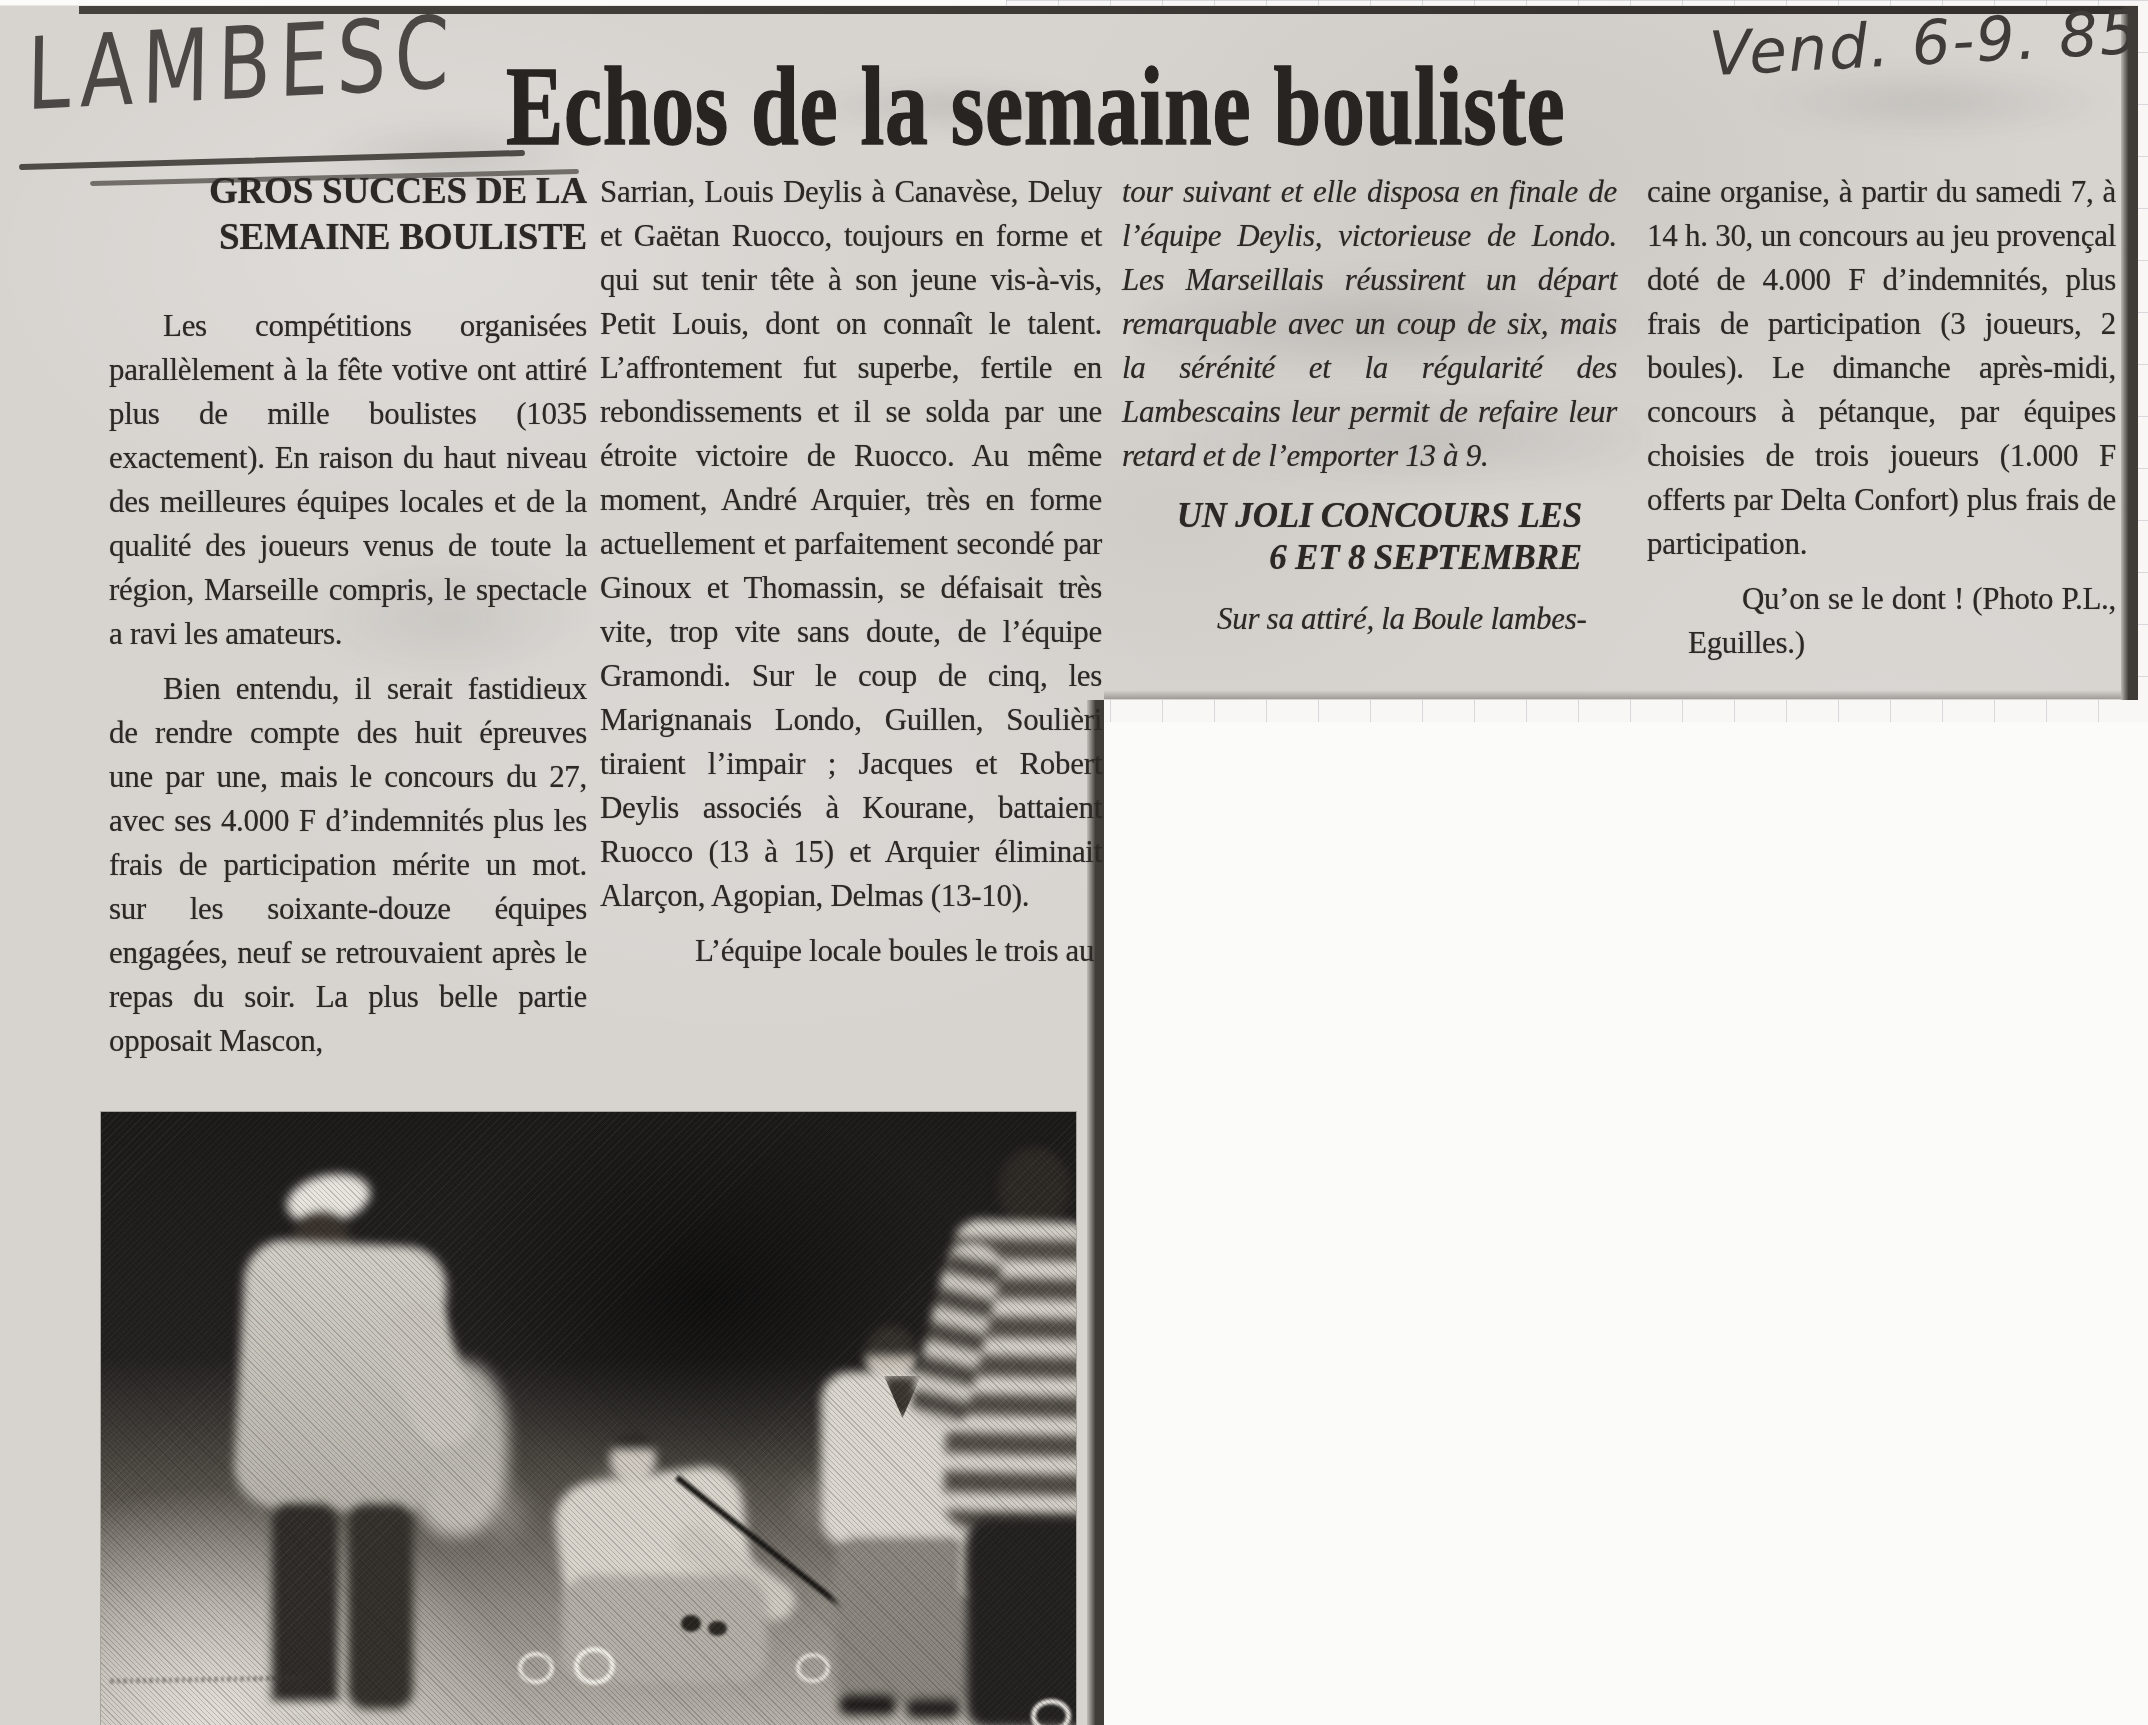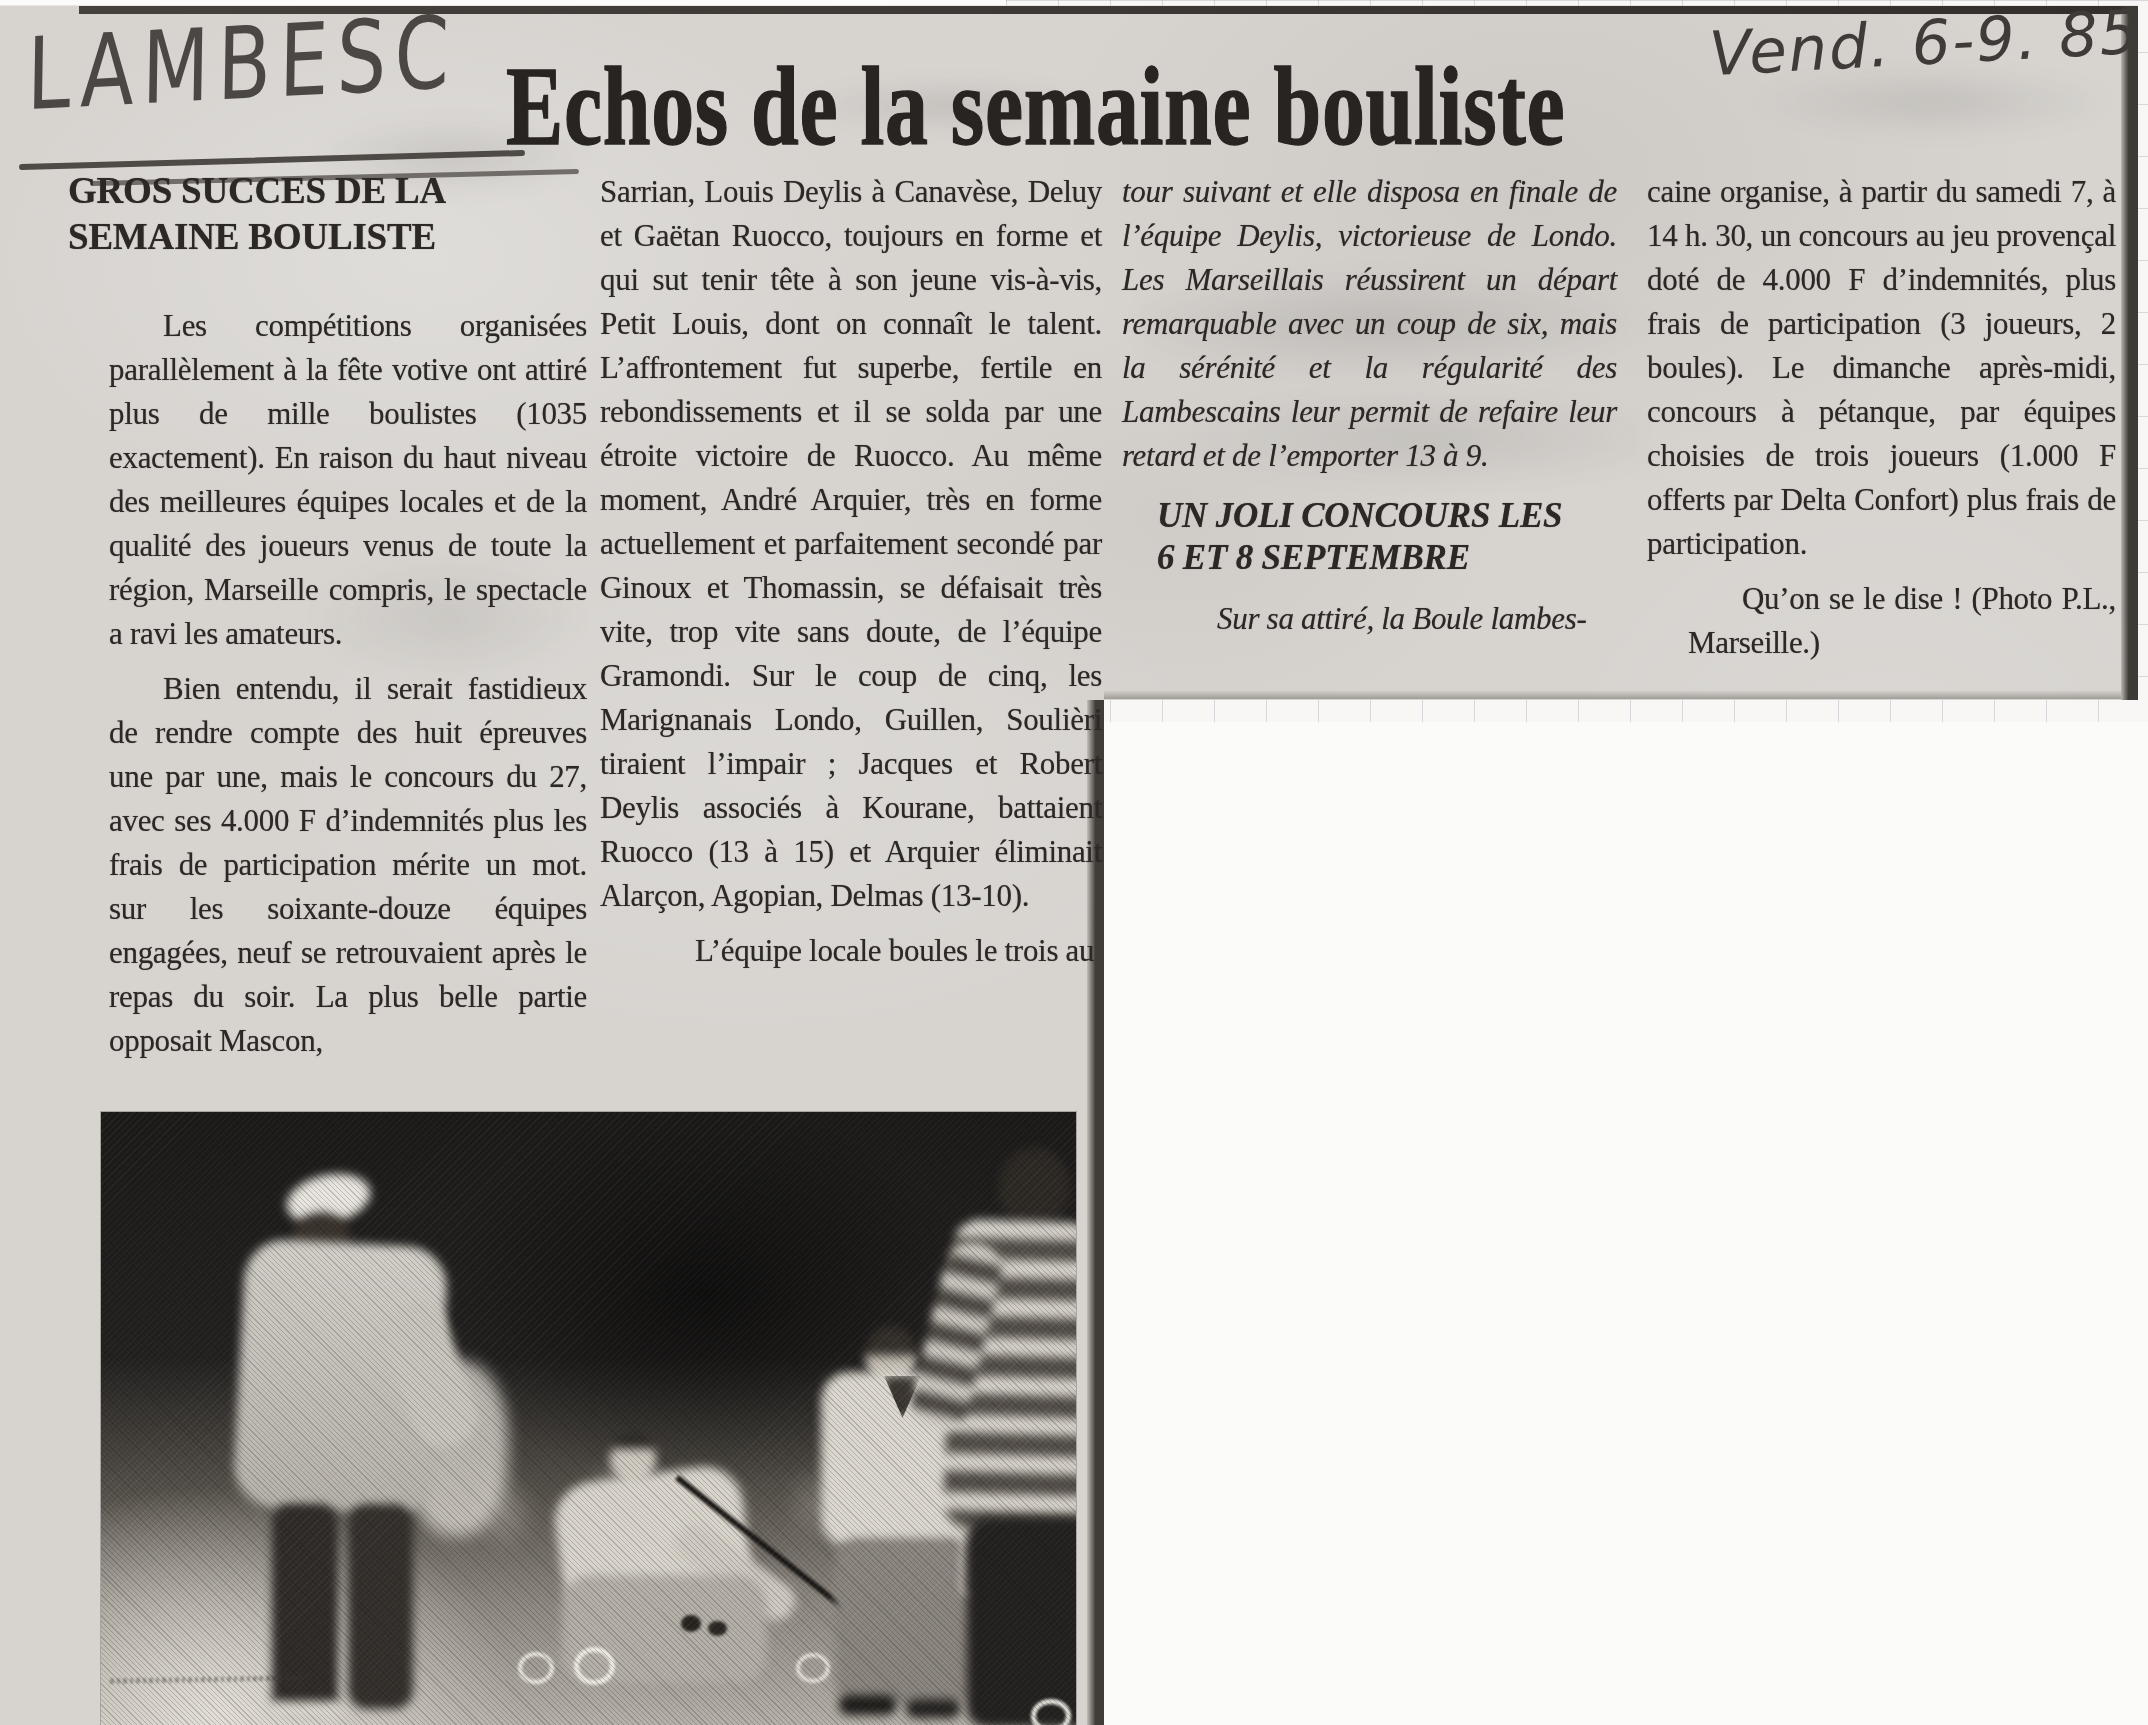--- a/index.html
+++ b/index.html
@@ -63,21 +63,21 @@
     font-size:113px;font-weight:bold;color:#272421;white-space:nowrap;
     transform:scaleX(.76);transform-origin:left top;letter-spacing:0.9px;
     -webkit-text-stroke:1.4px #272421;
   }
 
   
   .col{position:absolute;font-size:31px;line-height:44px;text-align:justify;
     color:#2b2825;letter-spacing:-0.3px;text-shadow:0 0 0.9px rgba(43,40,37,.55);}
   .col p{margin:0 0 11px 0;}
   .col p.indent{text-indent:54px;margin-left:41px;}
-  .col h2{font-size:37px;line-height:46px;text-align:left;margin:0 0 44px;
+  .col h2{font-size:37px;line-height:46px;text-align:right;margin:0 0 44px;
     font-weight:bold;letter-spacing:-0.2px;text-shadow:0 0 0.9px rgba(43,40,37,.7);}
   #col1{left:68px;top:168px;width:519px;}
   #col2{left:600px;top:170px;width:502px;}
   #col3{left:1122px;top:170px;width:495px;font-style:italic;}
   #col4{left:1647px;top:170px;width:469px;}
   #col3 h2{font-size:35px;line-height:42px;margin:16.6px auto 18.5px;max-width:425px;}
 
   
   .ghost{position:absolute;filter:blur(8.3px);pointer-events:none;}
 
@@ -133,21 +133,21 @@
     <p>Sarrian, Louis Deylis à Canavèse, Deluy et Gaëtan Ruocco, toujours en forme et qui sut tenir tête à son jeune vis-à-vis, Petit Louis, dont on connaît le talent. L’affrontement fut superbe, fertile en rebondissements et il se solda par une étroite victoire de Ruocco. Au même moment, André Arquier, très en forme actuellement et parfaitement secondé par Ginoux et Thomassin, se défaisait très vite, trop vite sans doute, de l’équipe Gramondi. Sur le coup de cinq, les Marignanais Londo, Guillen, Soulièri tiraient l’impair ; Jacques et Robert Deylis associés à Kourane, battaient Ruocco (13 à 15) et Arquier éliminait Alarçon, Agopian, Delmas (13-10).</p>
     <p class="indent">L’équipe locale boules le trois au</p>
   </div>
   <div class="col" id="col3">
     <p>tour suivant et elle disposa en finale de l’équipe Deylis, victorieuse de Londo. Les Marseillais réussirent un départ remarquable avec un coup de six, mais la sérénité et la régularité des Lambescains leur permit de refaire leur retard et de l’emporter 13 à 9.</p>
     <h2>UN JOLI CONCOURS LES 6 ET 8 SEPTEMBRE</h2>
     <p class="indent">Sur sa attiré, la Boule lambes-</p>
   </div>
   <div class="col" id="col4">
     <p>caine organise, à partir du samedi 7, à 14 h. 30, un concours au jeu provençal doté de 4.000 F d’indemnités, plus frais de participation (3 joueurs, 2 boules). Le dimanche après-midi, concours à pétanque, par équipes choisies de trois joueurs (1.000 F offerts par Delta Confort) plus frais de participation.</p>
-    <p class="indent">Qu’on se le dise ! (Photo P.L., Marseille.)</p>
+    <p class="indent">Qu’on se le dont ! (Photo P.L., Eguilles.)</p>
   </div>
 
   <div id="photo">
 
     <div class="ph" style="left:231px;top:295px;width:535px;height:175px;filter:blur(7.4px);background:
       radial-gradient(ellipse 42px 55px at 12% 45%, rgba(215,210,200,.55), transparent 70%),
       radial-gradient(ellipse 46px 60px at 32% 60%, rgba(205,200,190,.45), transparent 70%),
       radial-gradient(ellipse 37px 51px at 52% 50%, rgba(210,205,195,.40), transparent 70%),
       radial-gradient(ellipse 51px 65px at 72% 62%, rgba(200,195,185,.35), transparent 70%),
       radial-gradient(ellipse 42px 55px at 90% 55%, rgba(205,200,190,.30), transparent 70%);"></div>

